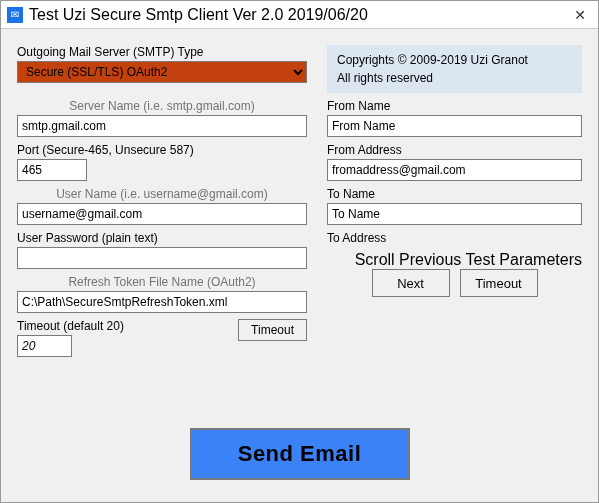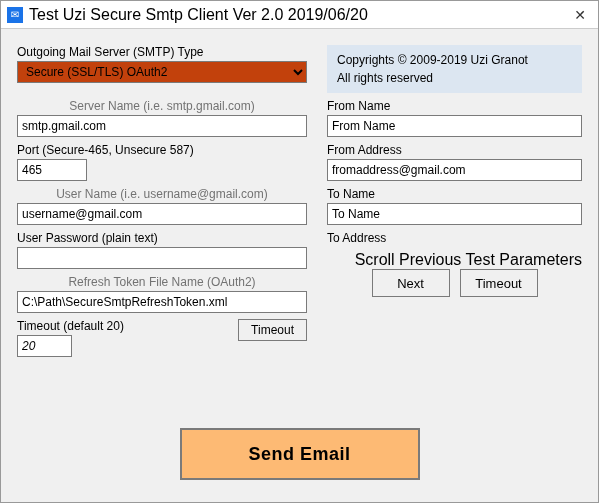--- a/index.html
+++ b/index.html
@@ -157,25 +157,25 @@
       font-size: 13px;
       cursor: pointer;
     }
     .bottom-section {
       margin-top: auto;
       padding: 10px 0 6px 0;
       display: flex;
       justify-content: center;
     }
     .send-email-btn {
-      width: 240px;
+      width: 220px;
       height: 52px;
-      background: #fdba74;
+      background: #3b82f6;
       border: 2px solid #7a7a7a;
-      font-size: 18px;
+      font-size: 22px;
       font-weight: bold;
       cursor: pointer;
       letter-spacing: 0.5px;
     }
     .main-area {
       display: flex;
       gap: 20px;
       flex: 1;
     }
   </style>

